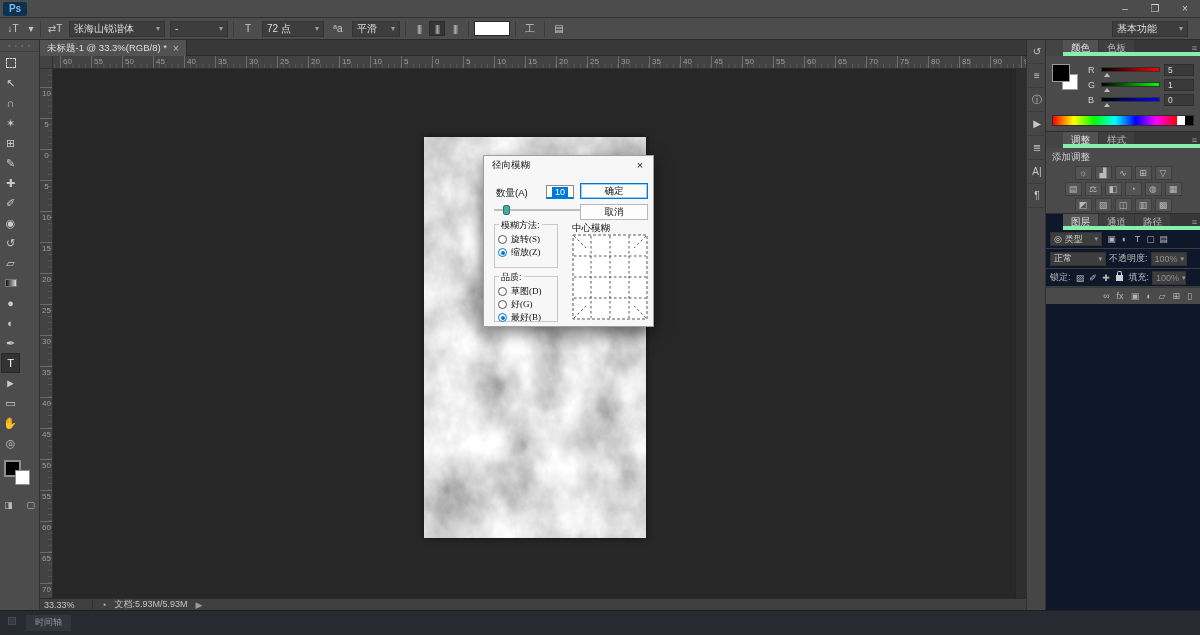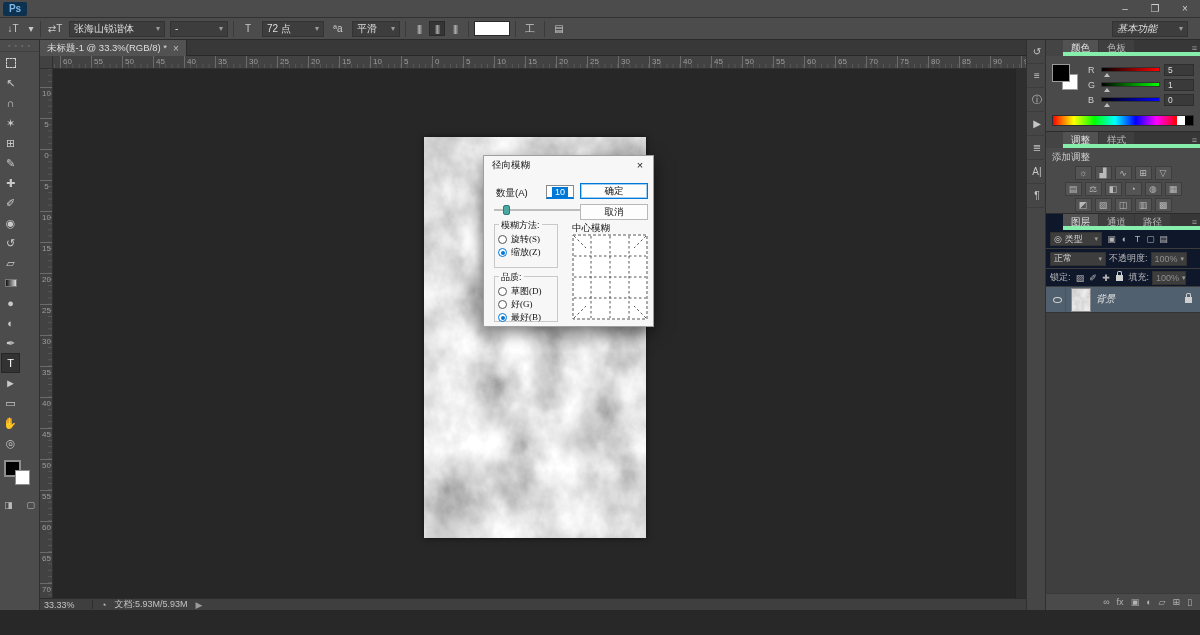--- a/index.html
+++ b/index.html
@@ -19,21 +19,21 @@
   
   .optionsbar{position:absolute;top:18px;left:0;right:0;height:22px;background:#4c4c4c;border-bottom:1px solid #2b2b2b;
               display:flex;align-items:center;gap:5px;padding:0 4px;font-size:10px;}
   .ob-sep{width:1px;height:16px;background:#3a3a3a;}
   .ob-icon{min-width:18px;height:16px;display:flex;align-items:center;justify-content:center;color:#c9c9c9;font-size:10px;}
   .combo{height:16px;background:#3d3d3d;border:1px solid #333;display:flex;align-items:center;padding:0 4px;gap:4px;color:#ddd;}
   .combo .arr{color:#9a9a9a;font-size:8px;}
   .align-ic{width:16px;height:15px;display:flex;align-items:center;justify-content:center;color:#c5c5c5;letter-spacing:-1px;font-size:9px;}
   .align-ic.active{background:#353535;border:1px solid #2a2a2a;}
   .swatch-white{width:36px;height:15px;background:#fff;border:1px solid #2a2a2a;}
-  .workspace{margin-left:auto;margin-right:8px;font-style:italic;}
+  .workspace{margin-left:auto;margin-right:8px;}
 
   
   .toolbar{position:absolute;top:40px;left:0;width:40px;bottom:25px;background:#4c4c4c;border-right:1px solid #303030;}
   .tb-grip{height:12px;border-bottom:1px solid #404040;display:flex;align-items:center;justify-content:center;color:#6c6c6c;font-size:7px;letter-spacing:1px;}
   .tools{display:flex;flex-wrap:wrap;padding:1px;}
   .tool{width:19px;height:20px;display:flex;align-items:center;justify-content:center;color:#c9c9c9;font-size:11px;}
   .tool.selected{background:#333;border:1px solid #262626;color:#fff;}
   .dashbox{width:10px;height:10px;border:1px dashed #d0d0d0;}
   .gradbox{width:12px;height:8px;background:linear-gradient(to right,#111,#ddd);border:1px solid #777;}
   .fgbg{position:relative;width:34px;height:30px;margin:6px auto 0;}
@@ -459,44 +459,36 @@
             <span class="lp-ic">✐</span>
             <span class="lp-ic">✚</span>
           </span>
         <span class="mini-lock" style="margin:0"></span>
         <span style="margin-left:3px">填充:</span>
         <div class="lp-combo" style="width:34px">
           <span style="flex:1" class="dim">100%</span>
           <span class="arr">▾</span>
         </div>
       </div>
-      <div class="lp-list">
-        <div class="layer-row">
-          <span class="eye-box">
-              <span class="eye"></span>
-            </span>
-          <svg class="layer-thumb" width="20" height="24" xmlns="http://www.w3.org/2000/svg">
-            <rect width="20" height="24" fill="#888" filter="url(#cloudsFilter)"></rect>
-          </svg>
-          <span class="layer-name">背景</span>
-          <span class="mini-lock"></span>
-        </div>
-      </div>
       <div class="lp-bottom">
           <span>∞</span>
           <span>fx</span>
           <span>▣</span>
           <span>◐</span>
           <span>▱</span>
           <span>⊞</span>
           <span>▯</span>
         </div>
     </div>
   </div>
 
+  <div class="timeline">
+    <span class="tl-grip"></span>
+    <span class="tl-tab">时间轴</span>
+  </div>
 
   <div class="dialog">
     <div class="dlg-title">
       <span class="t">径向模糊</span>
       <span class="dlg-close">×</span>
     </div>
     <span class="dlg-label" style="left:12px;top:31px">数量(A)</span>
     <div class="amount-field">
       <span>10</span>
     </div>

